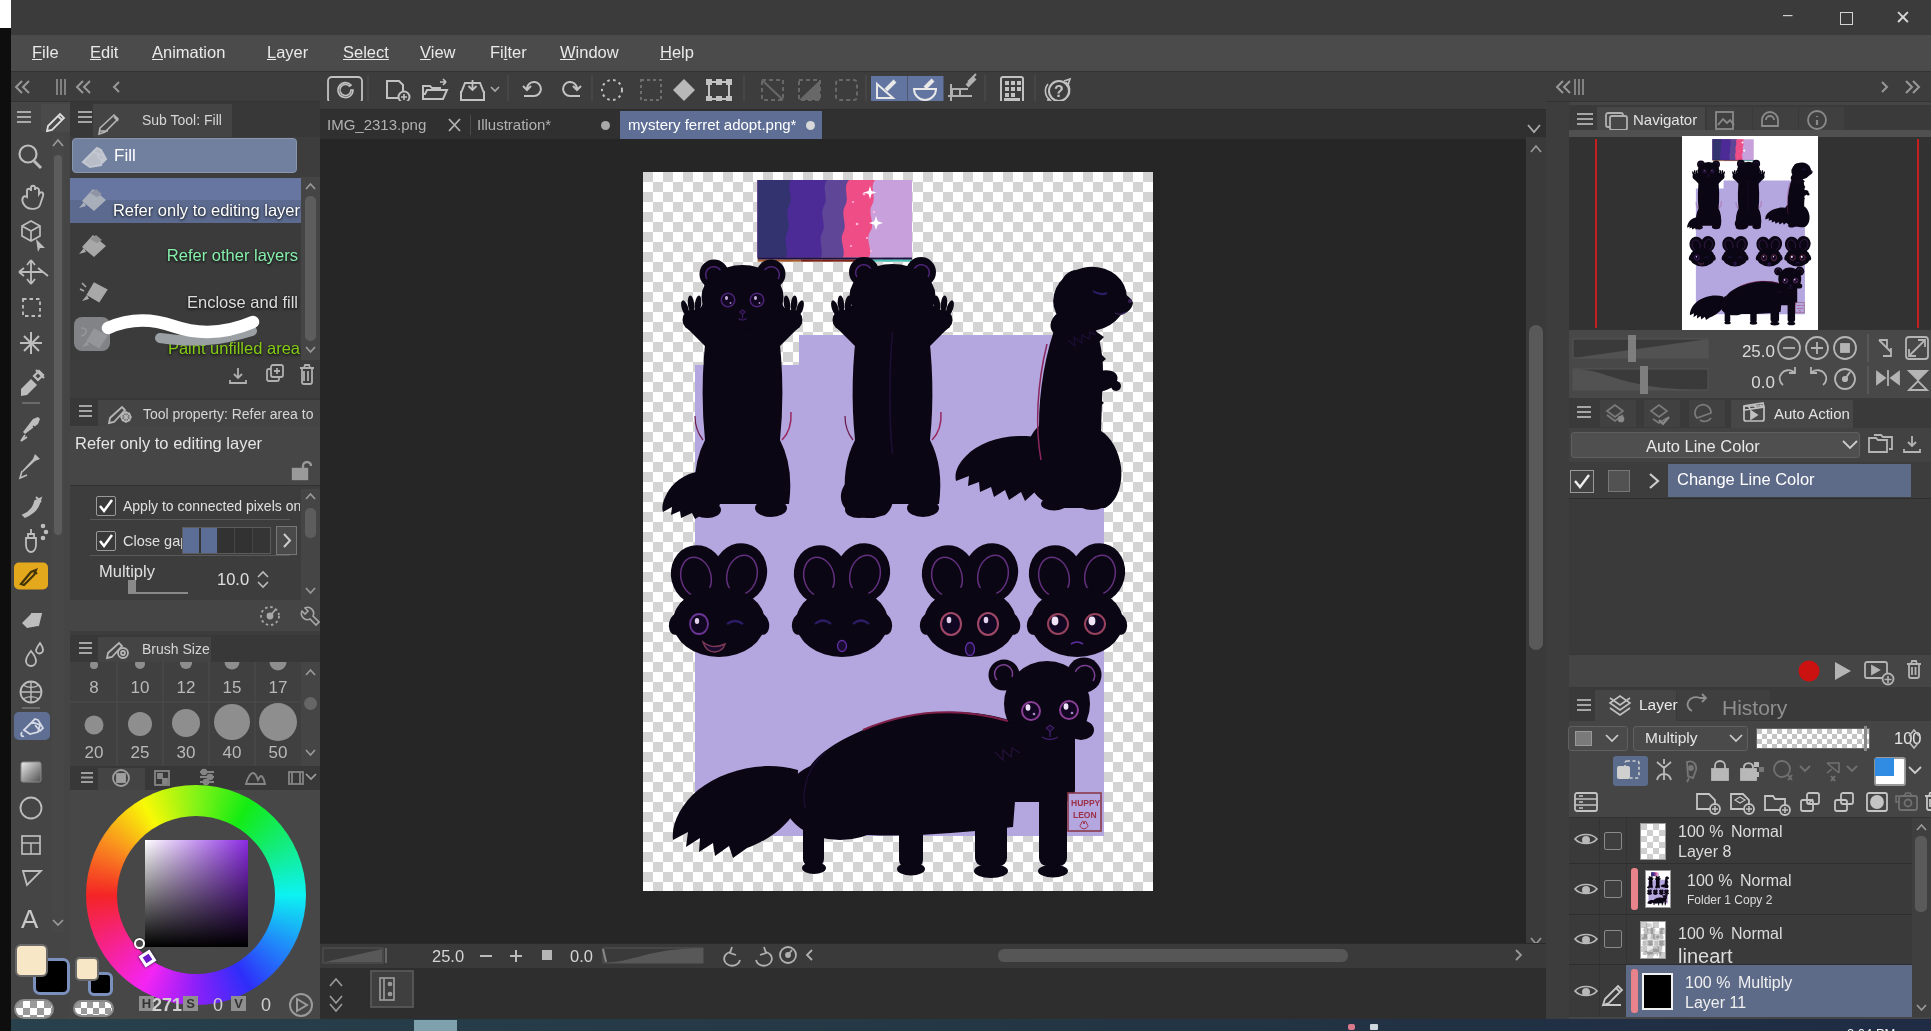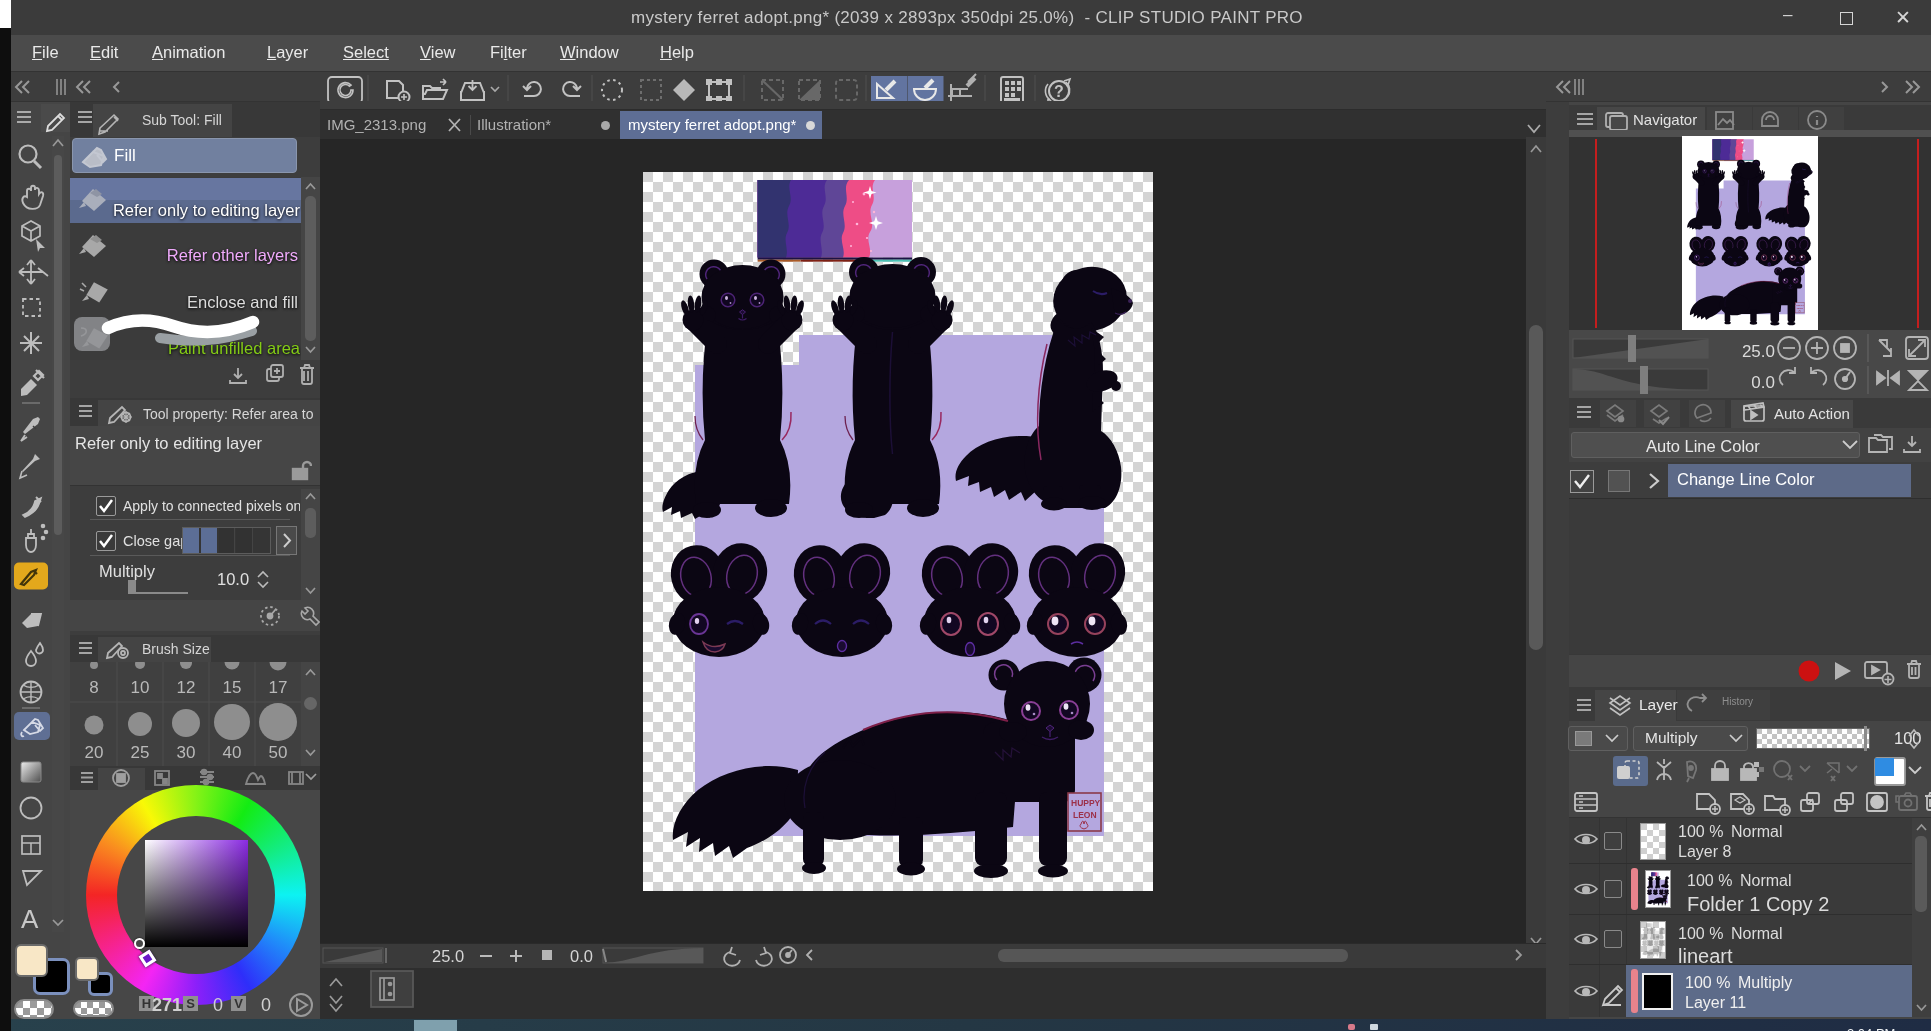--- a/index.html
+++ b/index.html
@@ -9,21 +9,20 @@
   #app { position:relative; width:1931px; height:1031px; }
   .txt { position:absolute; white-space:nowrap; }
 </style>
 </head>
 <body>
 <div id="app">
 
   <div class="abs" style="left:0;top:0;width:1931px;height:35px;background:#3b3b3b;"></div>
   <div class="abs" style="left:0;top:0;width:11px;height:28px;background:#ffffff;"></div>
   <div class="abs" style="left:0;top:28px;width:11px;height:991px;background:#0e0e0e;"></div>
-  <div class="txt" style="left:631px;top:8px;font-size:17px;letter-spacing:.3px;color:#c9c9c9;">mystery ferret adopt.png* (2039 x 2893px 350dpi 25.0%)&nbsp; - CLIP STUDIO PAINT PRO</div>
   <div class="txt" style="left:1783px;top:5px;font-size:17px;color:#d5d5d5;letter-spacing:38px;">–</div>
   <div class="abs" style="left:1840px;top:12px;width:13px;height:13px;border:1.5px solid #d5d5d5;"></div>
   <div class="txt" style="left:1895px;top:6px;font-size:19px;color:#d5d5d5;">✕</div>
 
   <div class="abs" style="left:11px;top:35px;width:1920px;height:36px;background:#4b4b4b;"></div>
   <div class="txt" style="left:32px;top:43px;font-size:16.5px;color:#e9e9e9;"><u>F</u>ile</div>
   <div class="txt" style="left:90px;top:43px;font-size:16.5px;color:#e9e9e9;"><u>E</u>dit</div>
   <div class="txt" style="left:152px;top:43px;font-size:16.5px;color:#e9e9e9;"><u>A</u>nimation</div>
   <div class="txt" style="left:267px;top:43px;font-size:16.5px;color:#e9e9e9;"><u>L</u>ayer</div>
   <div class="txt" style="left:343px;top:43px;font-size:16.5px;color:#e9e9e9;text-decoration:underline;"><u>S</u>elect</div>
@@ -204,21 +203,21 @@
         <path d="M7,17 l-5,6 7,-2 z"></path>
         <path d="M2,5 l4,4 M0,11 l4,2" stroke="#a8a8a8" stroke-width="1.6"></path>
       </g>
     <g transform="translate(10,147)" fill="#b5b5b5" stroke="none">
         <path d="M16,4 L28,14 L17,25 L6,15 Z" transform="rotate(-12 16 14)"></path>
         <path d="M7,17 l-5,6 7,-2 z"></path>
         <path d="M1,4 c7,0 7,6 0,8" stroke="#b5b5b5" stroke-width="1.6" fill="none"></path>
       </g>
   </svg>
   <div class="txt" style="right:1631px;top:201px;font-size:16.5px;color:#fff;text-shadow:0 1px 3px #000;">Refer only to editing layer</div>
-  <div class="txt" style="right:1633px;top:246px;font-size:16.5px;color:#f0abfc;text-shadow:0 1px 3px #000;">Refer other layers</div>
+  <div class="txt" style="right:1633px;top:246px;font-size:16.5px;color:#86efac;text-shadow:0 1px 3px #000;">Refer other layers</div>
   <div class="txt" style="right:1633px;top:293px;font-size:16.5px;color:#ddd;text-shadow:0 1px 3px #000;">Enclose and fill</div>
   <div class="txt" style="right:1631px;top:339px;font-size:16.5px;color:#84cc16;text-shadow:0 1px 3px #000;">Paint unfilled area</div>
   <div class="abs" style="left:74px;top:317px;width:36px;height:34px;background:#8f9094;border-radius:8px;opacity:.85;"></div>
   <svg class="abs" style="left:100px;top:312px;" width="170" height="34" fill="none">
     <path d="M60,26 c35,5 60,3 92,-7" stroke="#9aa0a4" stroke-width="10" stroke-linecap="round"></path>
     <path d="M8,16 c20,-9 42,-10 65,-2 c26,9 52,8 80,-4" stroke="#fff" stroke-width="12.5" stroke-linecap="round"></path>
   </svg>
 
   <div class="abs" style="left:301px;top:177px;width:19px;height:183px;background:#454545;"></div>
   <div class="abs" style="left:305px;top:196px;width:11px;height:145px;background:#5d5d5d;border-radius:5px;"></div>
@@ -825,21 +824,21 @@
       <path d="M303,12 l7,4 -7,4 z" fill="#b4b4b4"></path>
       <circle cx="319" cy="25" r="5.5" fill="#454545"></circle>
       <path d="M319,22 v7 m-3.5,-3.5 h7" stroke-width="1.6"></path>
     <path d="M338,10 h14 m-12,0 v12 a2,2 0 0 0 2,2 h6 a2,2 0 0 0 2,-2 v-12 m-7,3 v8 m3.5,-8 v8 M342,10 l1,-3 h4 l1,3"></path>
   </svg>
 
   <div class="abs" style="left:1569px;top:687px;width:362px;height:34px;background:#3a3a3a;"></div>
   <div class="abs" style="left:1595px;top:690px;width:81px;height:31px;background:#454545;"></div>
   <div class="abs" style="left:1677px;top:690px;width:93px;height:30px;background:#3f3f3f;"></div>
   <div class="txt" style="left:1639px;top:696px;font-size:15.5px;color:#e8e8e8;">Layer</div>
-  <div class="txt" style="left:1722px;top:696px;font-size:10px;color:#8f8f8f;">History</div>
+  <div class="txt" style="left:1722px;top:696px;font-size:21px;color:#8f8f8f;">History</div>
   <svg class="abs" style="left:1569px;top:687px;" width="362" height="34" fill="none" stroke="#c0c0c0" stroke-width="1.8">
     <path d="M8,13 h14 M8,18 h14 M8,23 h14" stroke="#a5a5a5" stroke-width="2"></path>
     <path d="M41,16 l10,-7 10,7 -10,7 z m0,5 l10,7 10,-7 m-20,-10 l10,7 10,-7" stroke-width="1.6"></path>
     <path d="M123,24 a8,7 0 1 1 8,-13 l6,0 m-4,-4 l4,4 -4,4" stroke="#8f8f8f"></path>
   </svg>
   <div class="abs" style="left:1569px;top:721px;width:362px;height:33px;background:#454545;"></div>
   <div class="abs" style="left:1568px;top:726px;width:60px;height:25px;background:#4a4a4a;border:1px solid #606060;border-radius:3px;"></div>
   <div class="abs" style="left:1575px;top:731px;width:17px;height:15px;background:#7a7a7a;border:1px solid #999;"></div>
   <svg class="abs" style="left:1603px;top:733px" width="18" height="12">
       <path d="M3,2 l6,6 6,-6" stroke="#ccc" stroke-width="1.7" fill="none"></path>
@@ -958,21 +957,21 @@
       <circle cx="13" cy="11" r="4" fill="#b8b8b8"></circle>
     </svg>
   <div class="abs" style="left:1604px;top:880px;width:18px;height:18px;background:#3f3f3f;border:1.6px solid #8a8a8a;border-radius:2px;"></div>
   <div class="abs" style="left:1631px;top:868px;width:7px;height:42px;background:#e8838c;border-radius:3px;"></div>
   <div class="abs" style="left:1645px;top:870px;width:26px;height:38px;background:#fff;border:1px solid #999;"></div>
   <svg class="abs" style="left:1646px;top:871px;" width="24" height="36" viewBox="0 0 510 719">
       <use href="#art"></use>
     </svg>
   <div class="txt" style="left:1687px;top:872px;font-size:16px;color:#dcdcdc;">100 %</div>
     <div class="txt" style="left:1740px;top:872px;font-size:16px;color:#dcdcdc;">Normal</div>
-  <div class="txt" style="left:1687px;top:893px;font-size:20px;color:#dcdcdc;">Folder 1 Copy 2</div>
+  <div class="txt" style="left:1687px;top:893px;font-size:12px;color:#dcdcdc;">Folder 1 Copy 2</div>
 
   <svg class="abs" style="left:1573px;top:929px;" width="26" height="20">
       <path d="M2,10 C7,4 19,4 24,10 C19,16 7,16 2,10 Z" fill="none" stroke="#b8b8b8" stroke-width="1.7"></path>
       <circle cx="13" cy="11" r="4" fill="#b8b8b8"></circle>
     </svg>
   <div class="abs" style="left:1604px;top:930px;width:18px;height:18px;background:#3f3f3f;border:1.6px solid #8a8a8a;border-radius:2px;"></div>
   <div class="abs" style="left:1640px;top:921px;width:26px;height:38px;border:1.5px solid #999;background:repeating-conic-gradient(#fff 0 25%, #cfcfcf 0 50%) 0 0/12px 12px;"></div>
   <svg class="abs" style="left:1641px;top:922px;opacity:.25;filter:grayscale(1);" width="24" height="36" viewBox="0 0 510 719">
       <use href="#art"></use>
     </svg>

